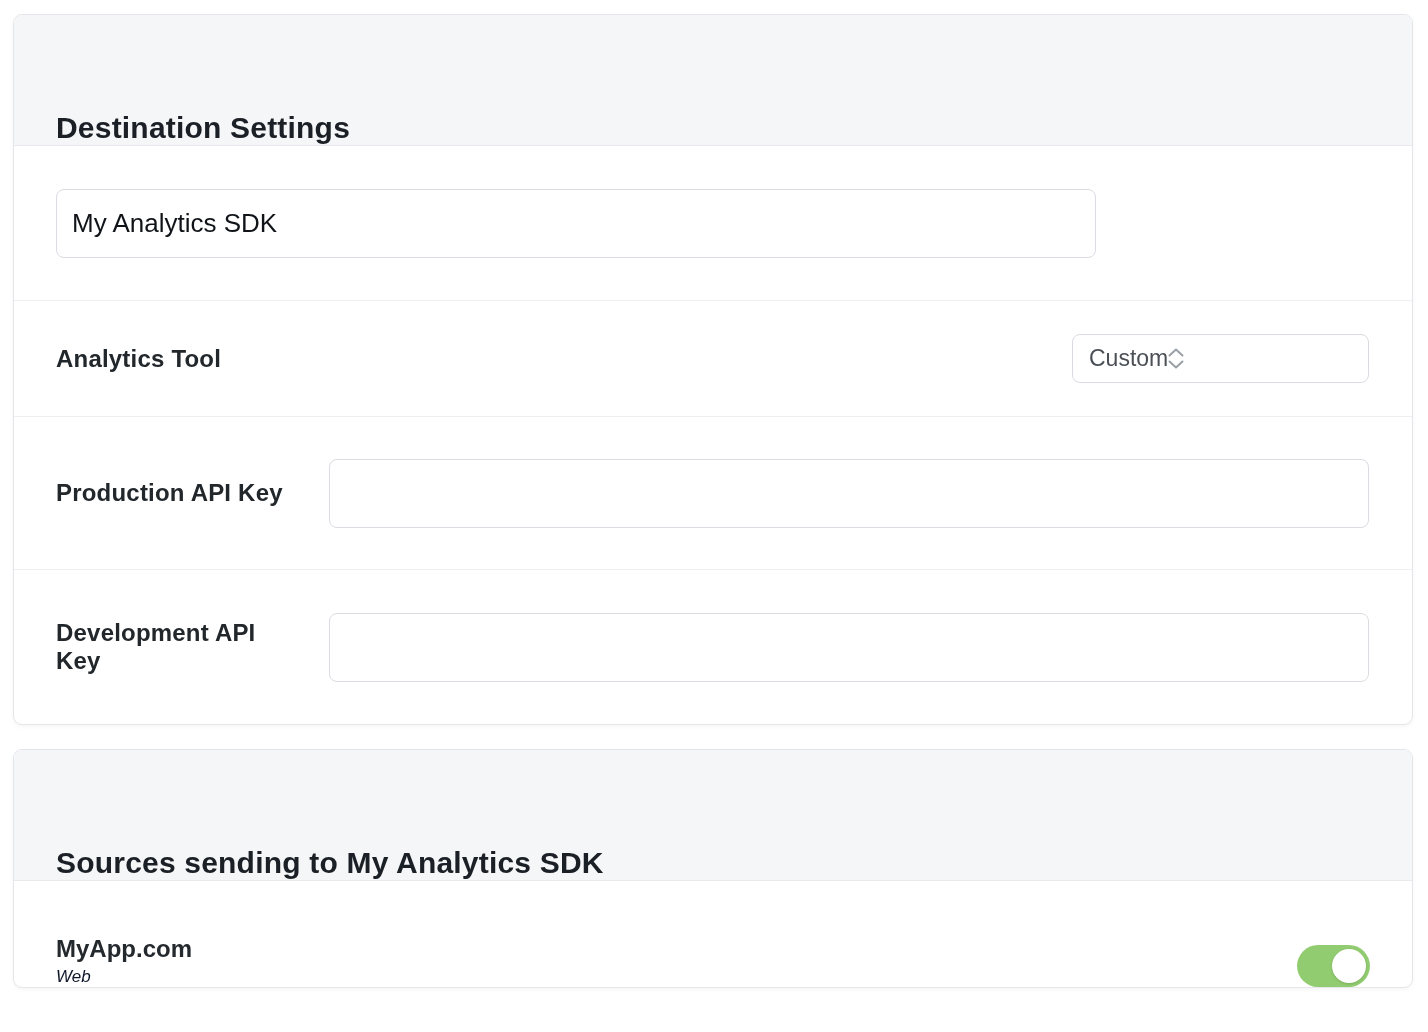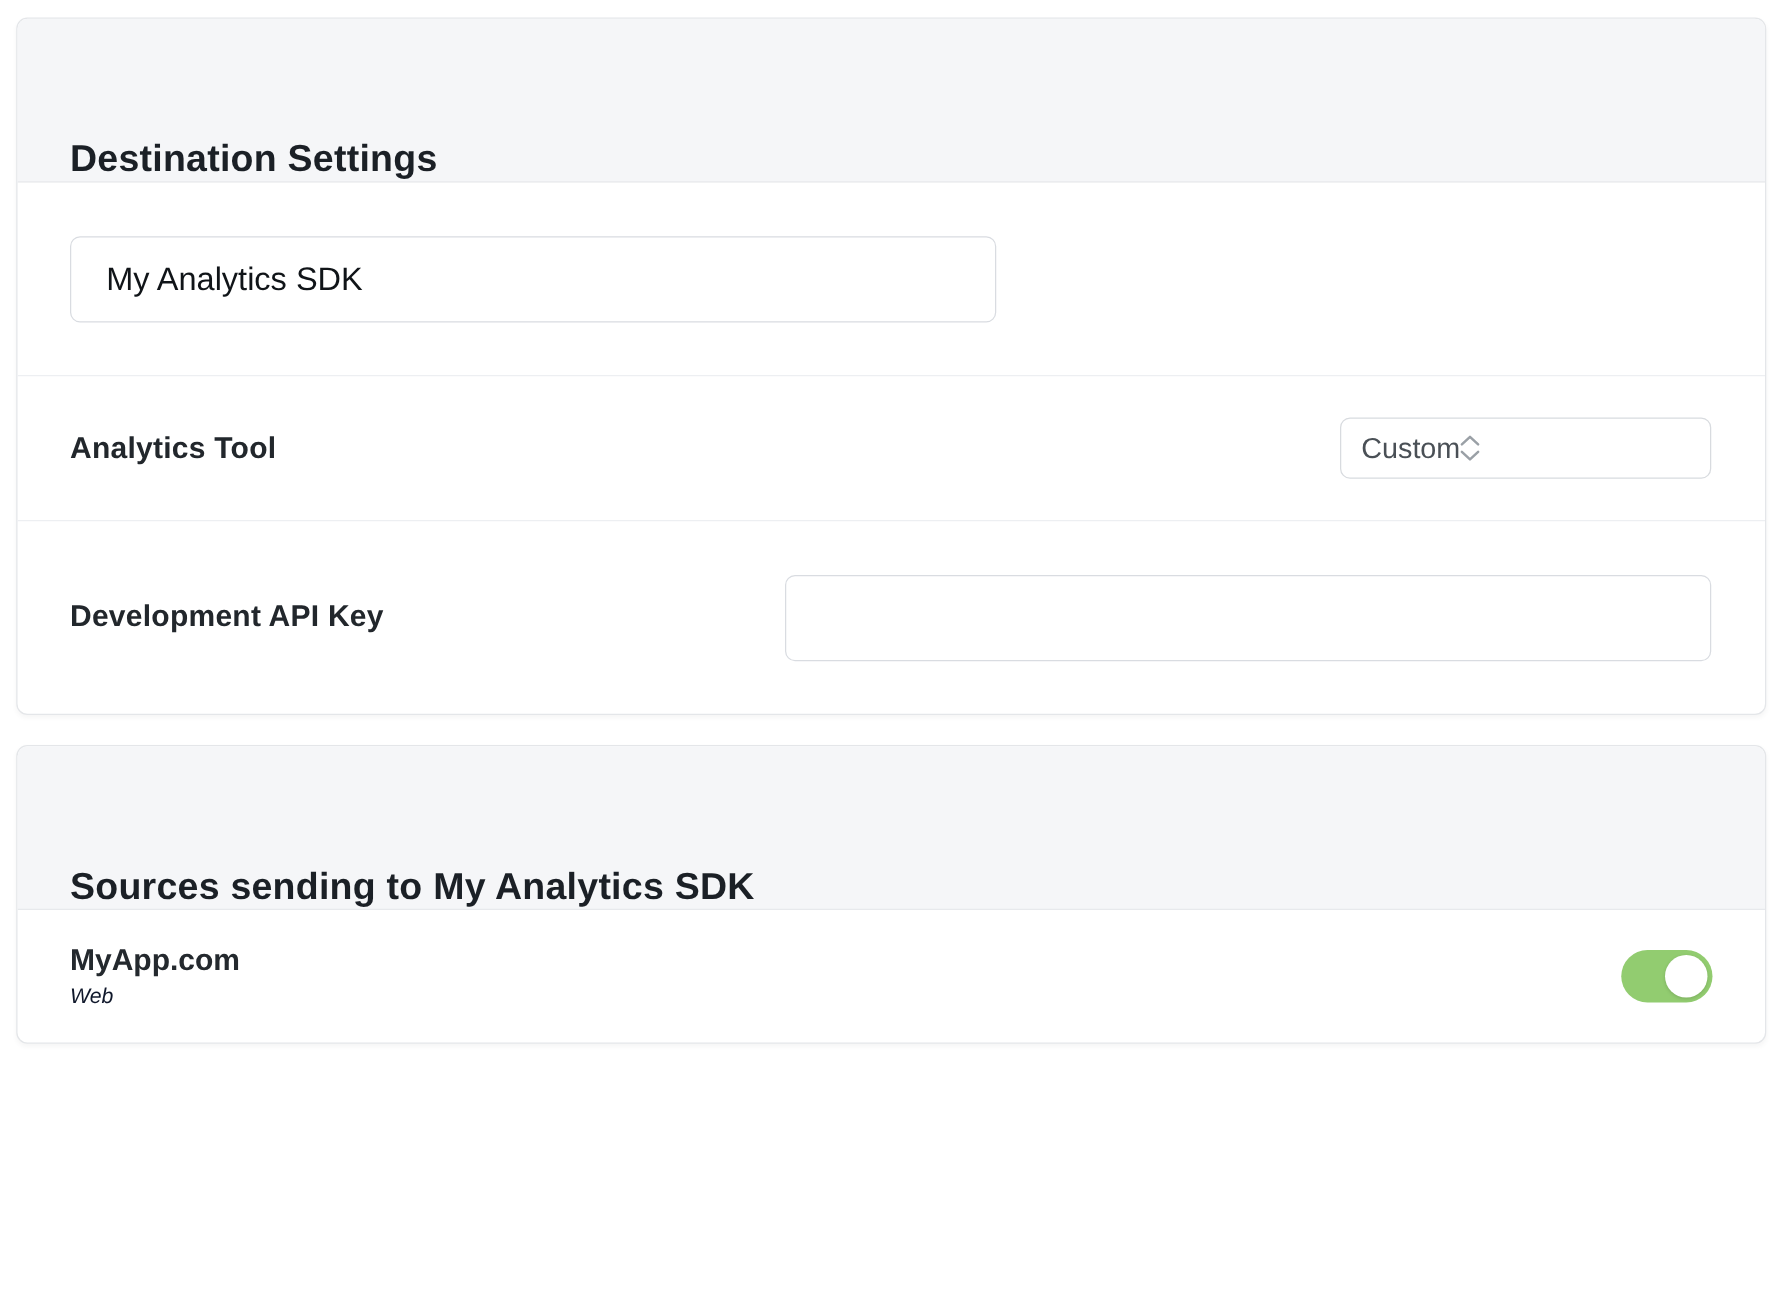--- a/index.html
+++ b/index.html
@@ -48,29 +48,29 @@
   .row-tall { height: 154px; }
   .row-short { height: 116px; }
   .field-label {
     flex: 1;
     font-size: 24px;
     font-weight: 700;
     color: #22272c;
     letter-spacing: 0.2px;
   }
   .text-input {
-    width: 741px;
+    width: 1040px;
     height: 69px;
     border: 1px solid #d9dce1;
     border-radius: 8px;
     background: #ffffff;
     font-family: "Liberation Sans", sans-serif;
     font-size: 26px;
     color: #101418;
-    padding: 0 28px;
+    padding: 0 15px;
     outline: none;
   }
   .select-control {
     width: 297px;
     height: 49px;
     border: 1px solid #d8dbdf;
     border-radius: 8px;
     background: #ffffff;
     display: flex;
     align-items: center;
@@ -86,21 +86,21 @@
     display: flex;
     flex-direction: column;
     align-items: center;
     gap: 3px;
     color: #9aa0a6;
   }
   .select-chevrons svg { display: block; }
   .source-row {
     height: 106px;
     display: flex;
-    align-items: center;
+    align-items: flex-end;
     justify-content: space-between;
     padding: 0 42px;
   }
   .source-info { display: flex; flex-direction: column; gap: 4px; }
   .source-name {
     font-size: 24px;
     font-weight: 700;
     color: #24292e;
   }
   .source-type {
@@ -152,20 +152,24 @@
           <svg width="16" height="9" viewBox="0 0 16 9" fill="none">
             <path d="M1.5 7.5 L8 1.5 L14.5 7.5" stroke="#9aa0a6" stroke-width="2" stroke-linecap="round" stroke-linejoin="round"></path>
           </svg>
           <svg width="16" height="9" viewBox="0 0 16 9" fill="none">
             <path d="M1.5 1.5 L8 7.5 L14.5 1.5" stroke="#9aa0a6" stroke-width="2" stroke-linecap="round" stroke-linejoin="round"></path>
           </svg>
         </span>
       </div>
     </div>
 
+    <div class="form-row row-tall" style="height:153px">
+      <div class="field-label">Production API Key</div>
+      <input class="text-input" type="text" value="" style="">
+    </div>
 
     <div class="form-row row-tall" style="height:155px">
       <div class="field-label">Development API Key</div>
       <input class="text-input" type="text" value="" style="">
     </div>
   </section>
 
   <section class="card card-2">
     <header class="card-header">
       <h2 class="card-title">Sources sending to My Analytics SDK</h2>

